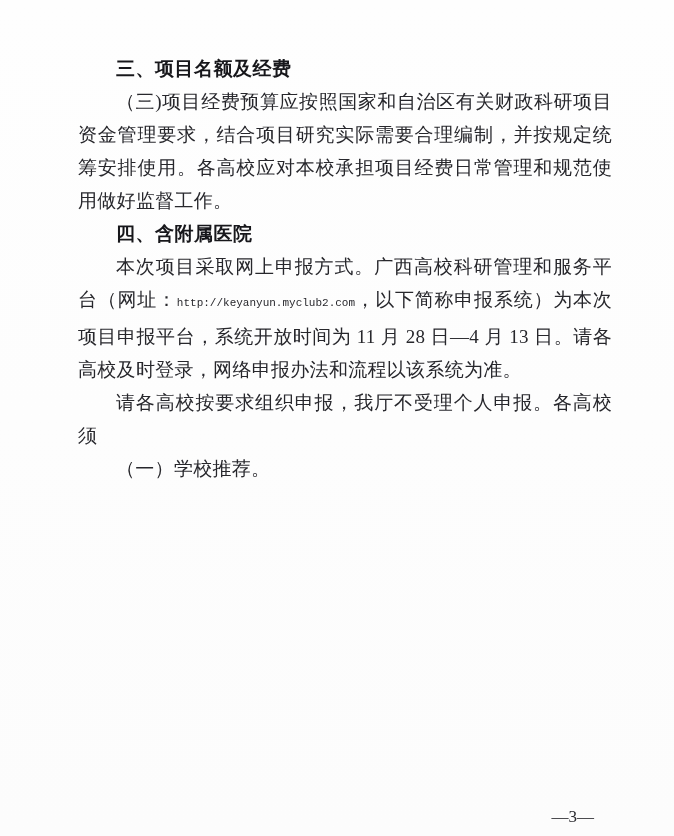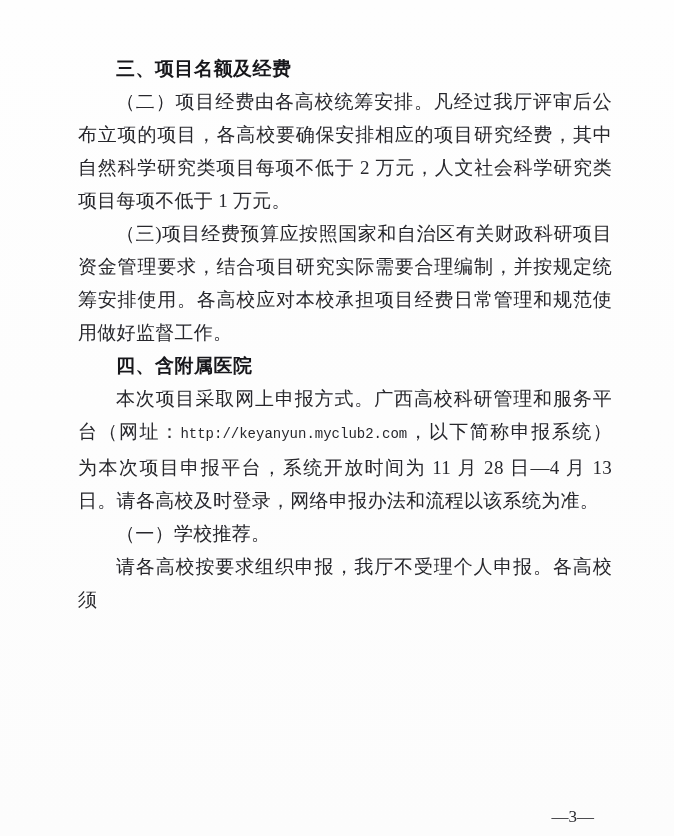--- a/index.html
+++ b/index.html
@@ -44,21 +44,21 @@
     font-size: 19px;
     line-height: 33px;
     text-indent: 2em;
     text-align: justify;
     text-justify: inter-ideograph;
     letter-spacing: 0.3px;
     color: #27272c;
   }
   .mono {
     font-family: "Liberation Mono", "DejaVu Sans Mono", monospace;
-    font-size: 14px;
+    font-size: 11px;
     letter-spacing: 0;
   }
   .page-number {
     position: absolute;
     right: 80px;
     bottom: 8px;
     font-size: 17px;
     line-height: 22px;
     color: #2b2b30;
     font-family: "Liberation Serif", "DejaVu Serif", serif;
@@ -66,28 +66,27 @@
 </style>
 </head>
 <body>
 
 <div class="page">
   <main class="content">
 
     <h2 class="heading">三、项目名额及经费</h2>
 
 
-    <p class="para">（二）项目经费由各高校统筹安排。凡经过我厅评审后公布立项的项目，各高校要确保安排相应的项目研究经费，其中自然科学研究类项目每项不低于 2 万元，人文社会科学研究类项目每项不低于 1 万元。</p>
 
     <p class="para">（三)项目经费预算应按照国家和自治区有关财政科研项目资金管理要求，结合项目研究实际需要合理编制，并按规定统筹安排使用。各高校应对本校承担项目经费日常管理和规范使用做好监督工作。</p>
 
     <h2 class="heading">四、含附属医院</h2>
 
     <p class="para"><span>本次项目采取网上申报方式。广西高校科研管理和服务平台（网址：</span><span class="mono">http://keyanyun.myclub2.com</span><span>，以下简称申报系统）为本次项目申报平台，系统开放时间为 11 月 28 日—4 月 13 日。请各高校及时登录，网络申报办法和流程以该系统为准。</span></p>
 
+    <p class="para">请各高校按要求组织申报，我厅不受理个人申报。各高校须</p>
+
     <p class="para">（一）学校推荐。</p>
-
-    <p class="para">请各高校按要求组织申报，我厅不受理个人申报。各高校须</p>
 
   </main>
 
   <div class="page-number">—3—</div>
 </div>
 
 </body></html>

